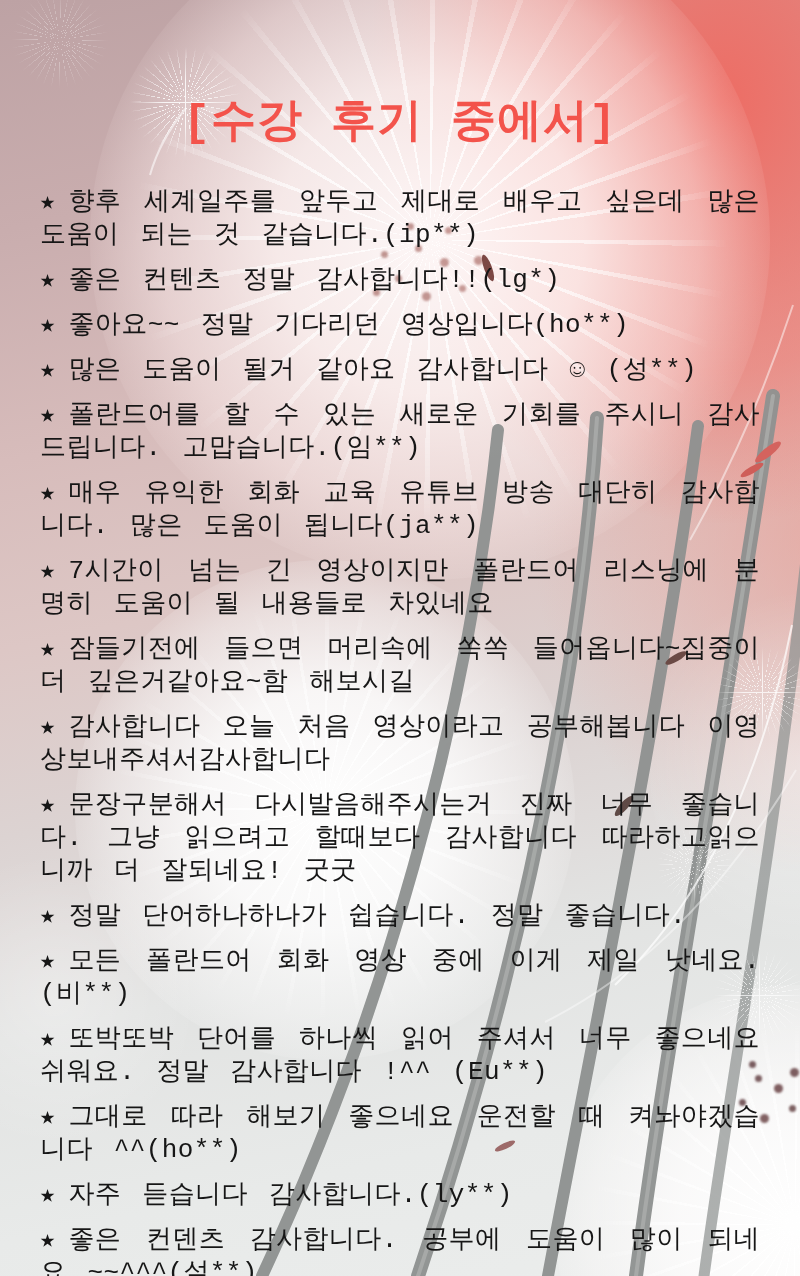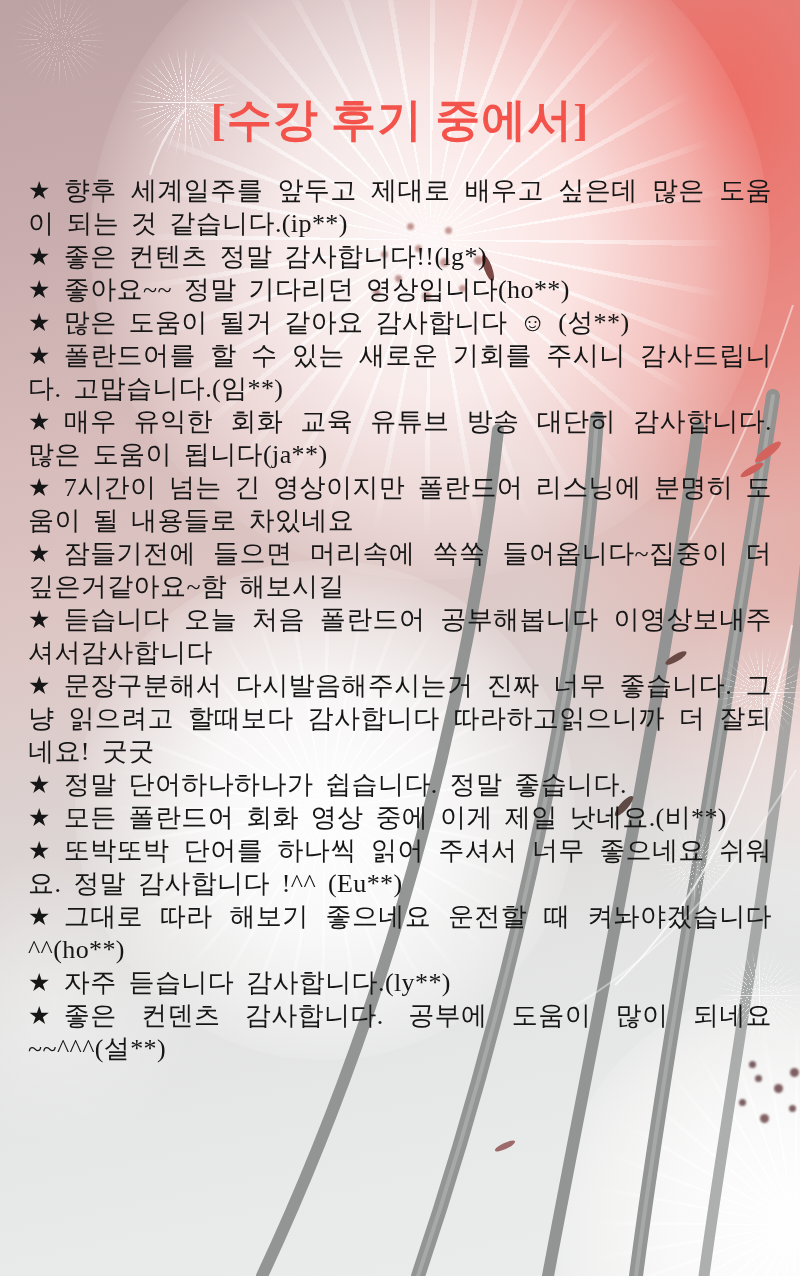--- a/index.html
+++ b/index.html
@@ -1,18 +1,18 @@
 <!DOCTYPE html>
 <html><head>
 <meta charset="utf-8">
 <style>
   html,body{margin:0;padding:0;background:#555;}
   .canvas{
     position:relative;width:800px;height:1276px;overflow:hidden;
-    font-family:Liberation Serif, serif;
+    font-family:Liberation Mono, monospace;
     background:
       radial-gradient(ellipse 62% 46% at 90% 8%,  rgba(239,105,96,.95) 0%, rgba(240,122,113,.62) 46%, rgba(241,133,124,0) 72%),
       radial-gradient(ellipse 52% 38% at 103% 42%, rgba(236,148,138,.55) 0%, rgba(236,148,138,0) 70%),
       linear-gradient(168deg,#bda2a4 0%,#c9adae 16%,#d7bcbb 32%,#ddc7c5 45%,#dcd3d2 58%,#e2e3e2 72%,#e8eae9 86%,#ebedec 100%);
   }
   
   .head{position:absolute;border-radius:50%;pointer-events:none;}
   .head-a{left:90px;top:-100px;width:680px;height:680px;
     background:radial-gradient(circle, rgba(255,250,250,.96) 0%, rgba(255,245,244,.82) 32%, rgba(254,239,238,.48) 56%, rgba(255,242,240,0) 74%);}
   .head-b{left:75px;top:560px;width:500px;height:500px;
@@ -42,21 +42,21 @@
     box-shadow:20px 10px 0 1px #62393c,-16px 24px 0 0 #5a363a,6px 40px 0 1px #643c3e,34px 30px 0 0 #5e3a3c,-6px -14px 0 0 #5a363a,36px -6px 0 1px #5e383b;}
   .deco-svg{position:absolute;left:0;top:0;pointer-events:none;}
   
   .page-title{
     position:absolute;left:0;right:0;top:90px;text-align:center;
     font-size:45px;font-weight:700;letter-spacing:1px;color:#f3534b;}
   .reviews{
     position:absolute;left:28px;right:28px;top:174px;
     font-size:26px;line-height:33px;color:#161616;
     text-align:justify;word-spacing:5px;letter-spacing:.4px;}
-  .reviews p{margin:0;}
+  .reviews p{margin:12px;}
   .star{display:inline-block;margin-right:13px;font-size:25px;}
 </style>
 </head>
 <body>
 
 <div class="canvas">
 
   <div class="head head-a"></div>
   <div class="burst burst-a"></div>
   <div class="specks specks-a"></div>
@@ -106,21 +106,21 @@
 
   <div class="reviews">
     <p><span class="star">★</span><span>향후 세계일주를 앞두고 제대로 배우고 싶은데 많은 도움이 되는 것 같습니다.(ip**)</span></p>
     <p><span class="star">★</span><span>좋은 컨텐츠 정말 감사합니다!!(lg*)</span></p>
     <p><span class="star">★</span><span>좋아요~~ 정말 기다리던 영상입니다(ho**)</span></p>
     <p><span class="star">★</span><span>많은 도움이 될거 같아요 감사합니다 ☺ (성**)</span></p>
     <p><span class="star">★</span><span>폴란드어를 할 수 있는 새로운 기회를 주시니 감사드립니다. 고맙습니다.(임**)</span></p>
     <p><span class="star">★</span><span>매우 유익한 회화 교육 유튜브 방송 대단히 감사합니다. 많은 도움이 됩니다(ja**)</span></p>
     <p><span class="star">★</span><span>7시간이 넘는 긴 영상이지만 폴란드어 리스닝에 분명히 도움이 될 내용들로 차있네요</span></p>
     <p><span class="star">★</span><span>잠들기전에 들으면 머리속에 쏙쏙 들어옵니다~집중이 더 깊은거같아요~함 해보시길</span></p>
-    <p><span class="star">★</span><span>듣습니다 오늘 처음 폴란드어 공부해봅니다 이영상보내주셔서감사합니다</span></p>
+    <p><span class="star">★</span><span>감사합니다 오늘 처음 영상이라고 공부해봅니다 이영상보내주셔서감사합니다</span></p>
     <p><span class="star">★</span><span>문장구분해서 다시발음해주시는거 진짜 너무 좋습니다. 그냥 읽으려고 할때보다 감사합니다 따라하고읽으니까 더 잘되네요! 굿굿</span></p>
     <p><span class="star">★</span><span>정말 단어하나하나가 쉽습니다. 정말 좋습니다.</span></p>
     <p><span class="star">★</span><span>모든 폴란드어 회화 영상 중에 이게 제일 낫네요.(비**)</span></p>
     <p><span class="star">★</span><span>또박또박 단어를 하나씩 읽어 주셔서 너무 좋으네요 쉬워요. 정말 감사합니다 !^^ (Eu**)</span></p>
     <p><span class="star">★</span><span>그대로 따라 해보기 좋으네요 운전할 때 켜놔야겠습니다 ^^(ho**)</span></p>
     <p><span class="star">★</span><span>자주 듣습니다 감사합니다.(ly**)</span></p>
     <p><span class="star">★</span><span>좋은 컨덴츠 감사합니다. 공부에 도움이 많이 되네요 ~~^^^(설**)</span></p>
   </div>
 
 </div>

